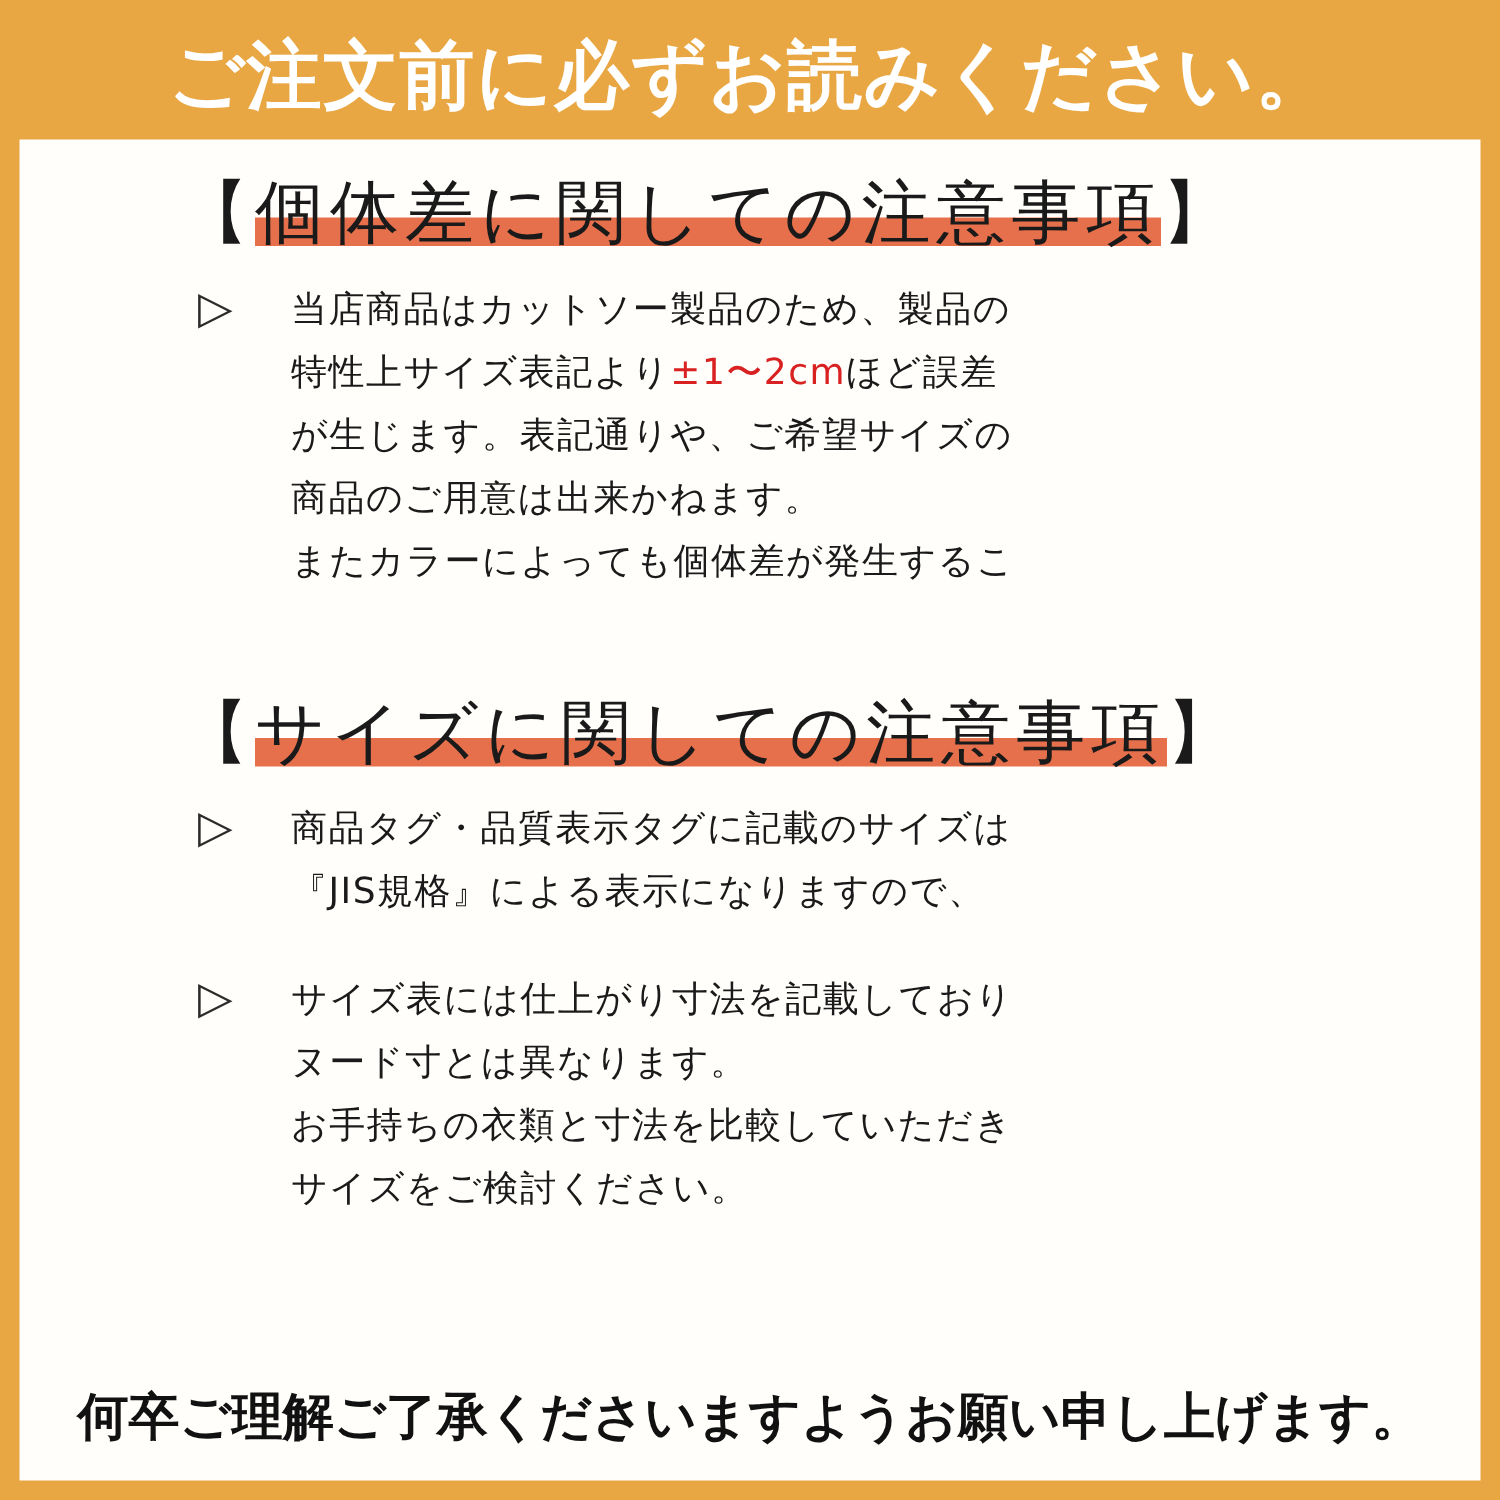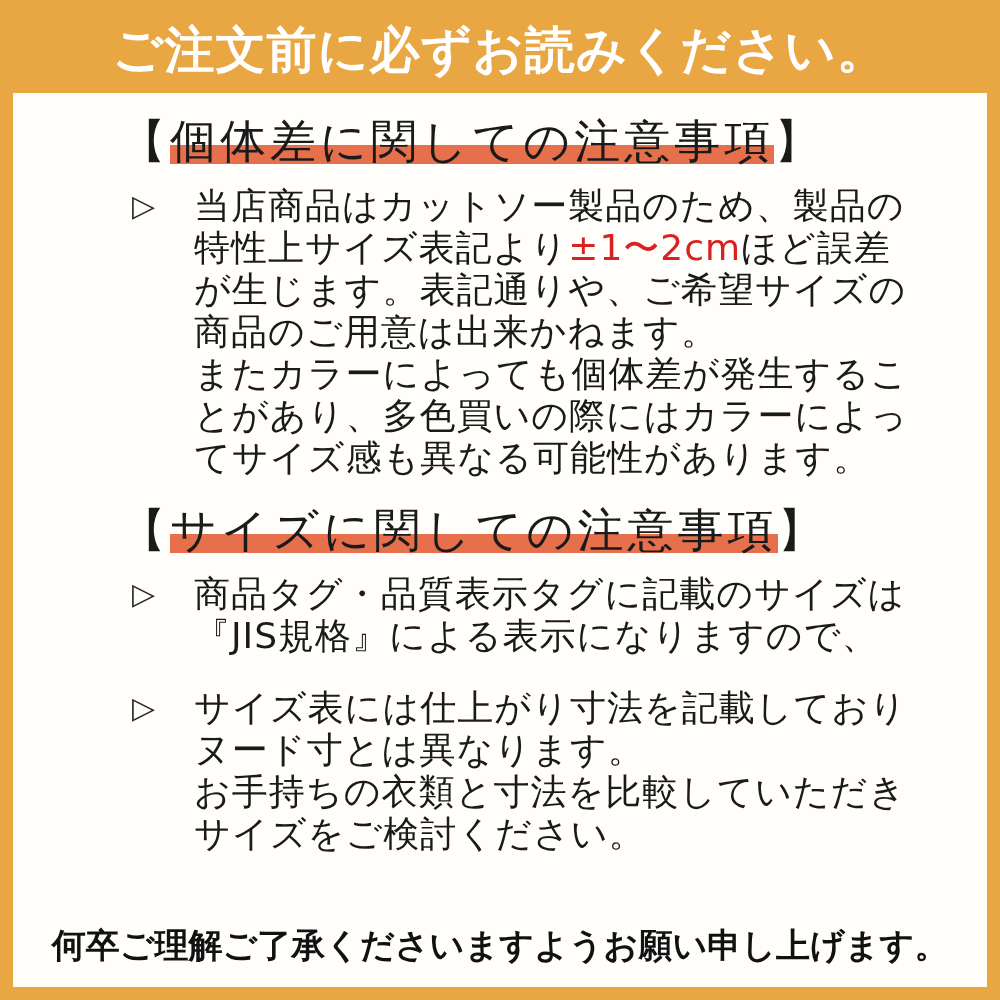--- a/index.html
+++ b/index.html
@@ -61,21 +61,21 @@
   .marker {
     flex: none;
     width: 74px;
     box-sizing: border-box;
     padding-left: 12px;
     font-size: 30px;
     line-height: 42px;
     color: #2B2B2B;
   }
   .btext {
-    font-size: 36px;
+    font-size: 24px;
     line-height: 42px;
     letter-spacing: 1px;
     color: #1A1A1A;
     white-space: nowrap;
   }
   .red { color: #D92121; }
   .footer-note {
     position: absolute;
     left: 0; right: 0;
     bottom: 20px;
@@ -101,22 +101,21 @@
     <h2 class="section-heading heading-1"><span>【</span><span class="hl">個体差に関しての注意事項</span><span>】</span></h2>
 
     <div class="bullet bullet-1">
       <span class="marker">▷</span>
       <div class="btext">
         <span>当店商品はカットソー製品のため、製品の</span><br>
         <span>特性上サイズ表記より</span><span class="red">±1〜2cm</span><span>ほど誤差</span><br>
         <span>が生じます。表記通りや、ご希望サイズの</span><br>
         <span>商品のご用意は出来かねます。</span><br>
         <span>またカラーによっても個体差が発生するこ</span><br>
-        <span>とがあり、多色買いの際にはカラーによっ</span><br>
-        <span>てサイズ感も異なる可能性があります。</span>
+        <br>
       </div>
     </div>
 
     <h2 class="section-heading heading-2"><span>【</span><span class="hl">サイズに関しての注意事項</span><span>】</span></h2>
 
     <div class="bullet bullet-2">
       <span class="marker">▷</span>
       <div class="btext">
         <span>商品タグ・品質表示タグに記載のサイズは</span><br>
         <span>『JIS規格』による表示になりますので、</span><br>

